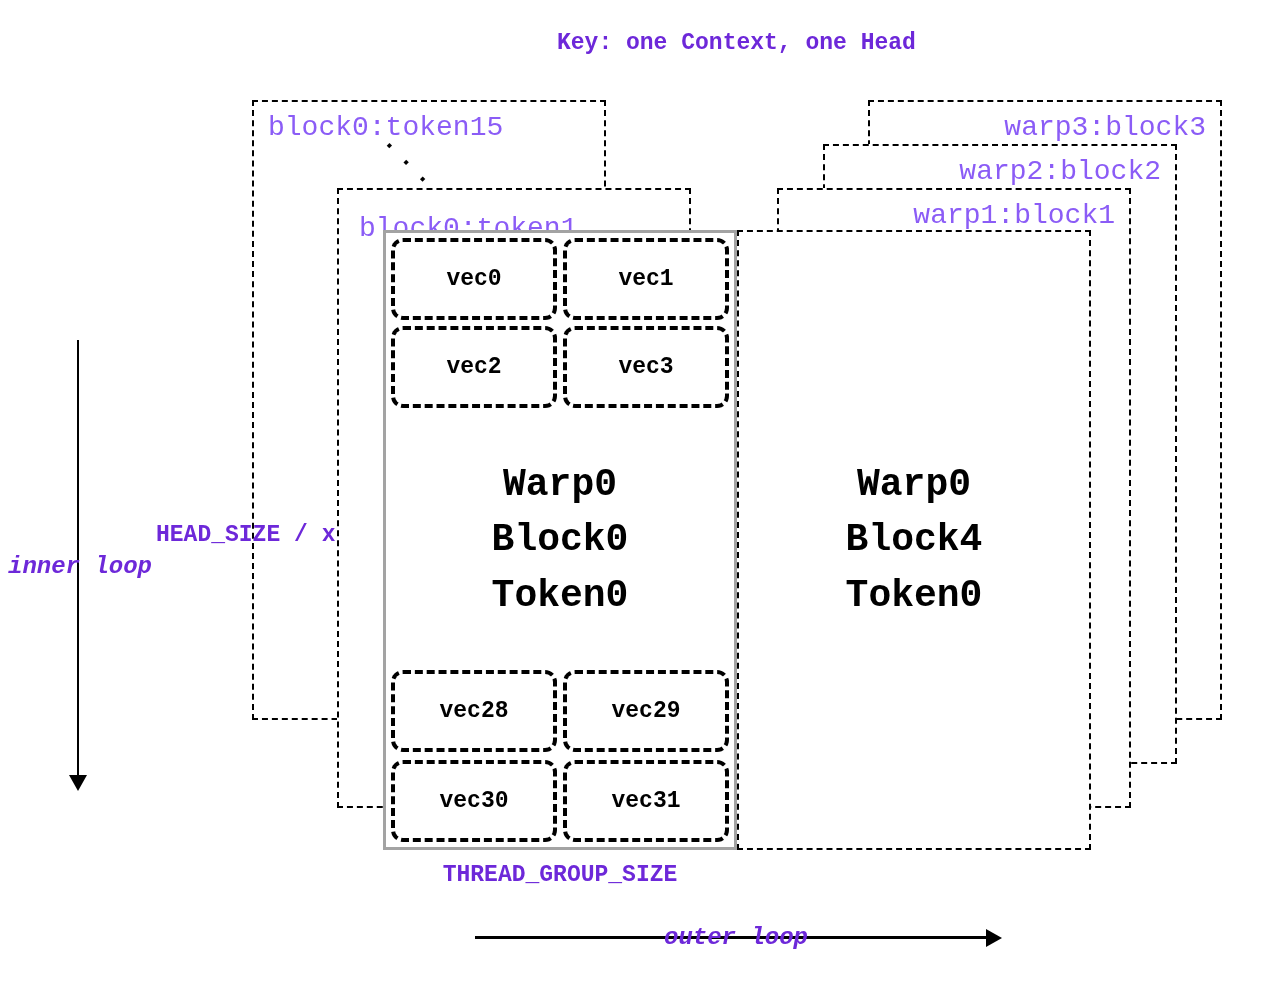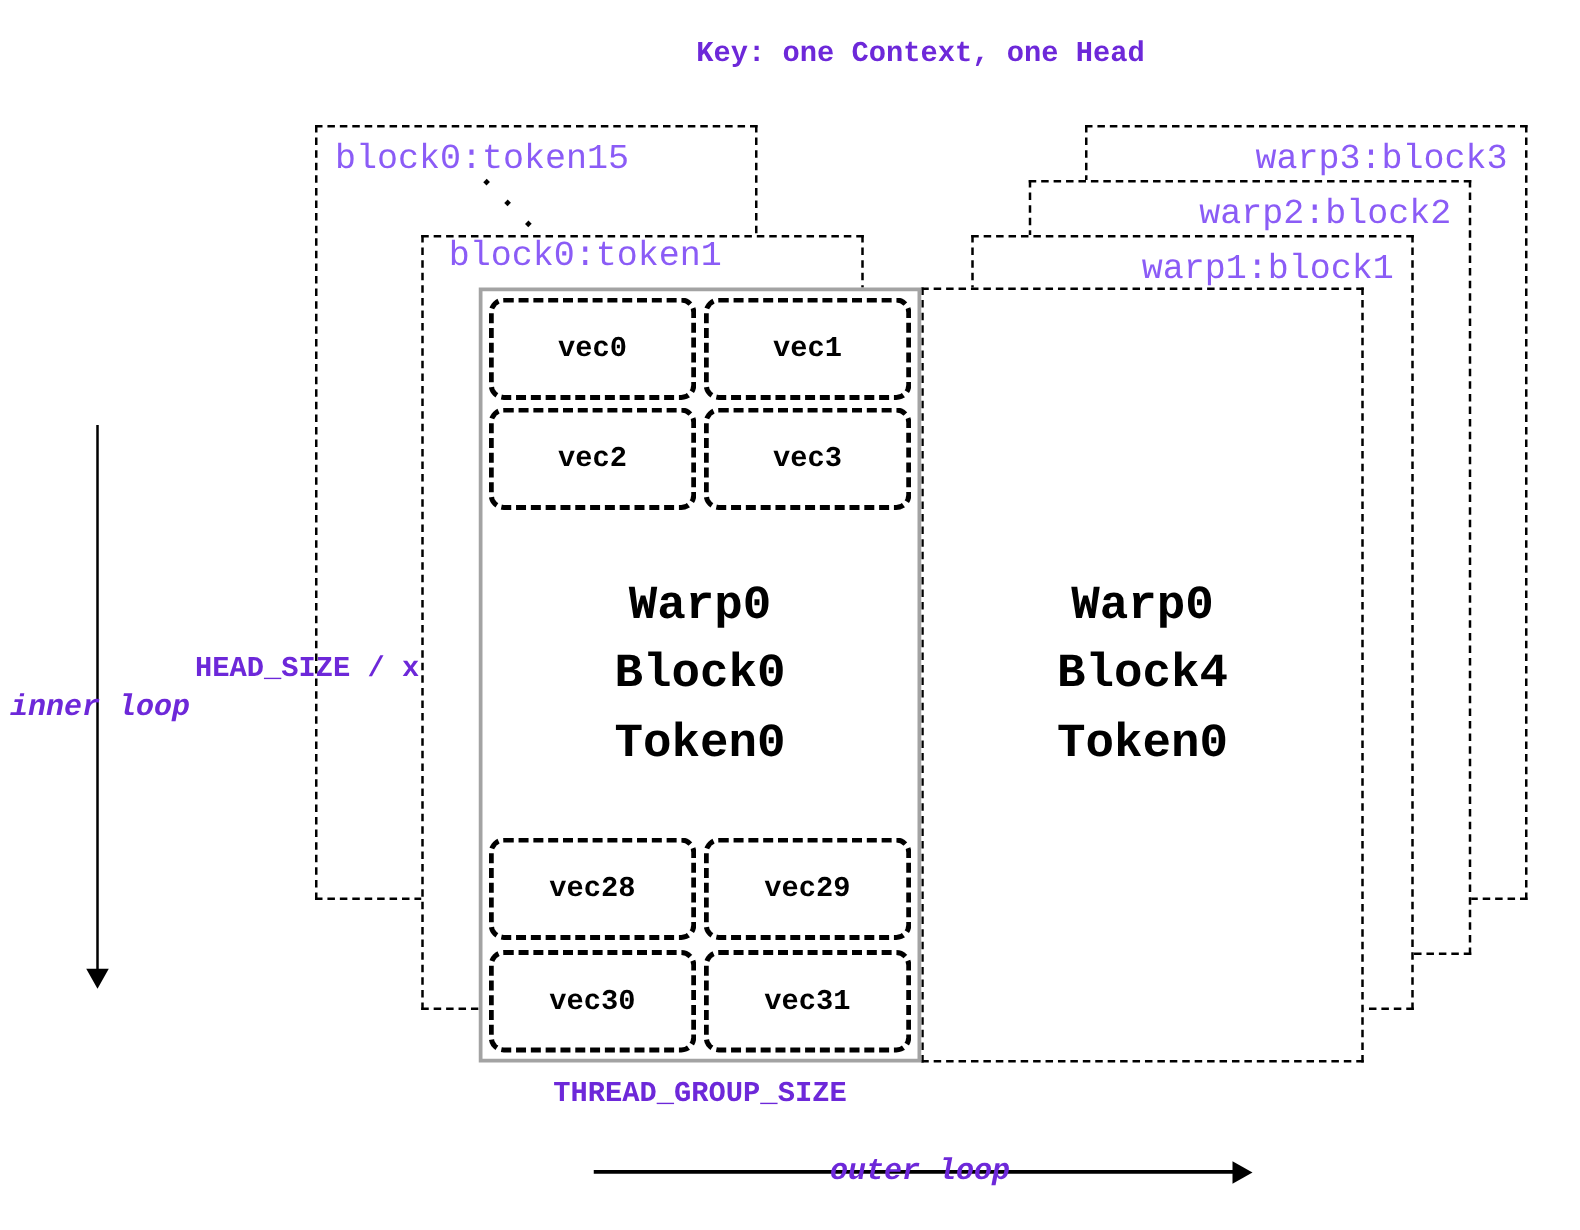--- a/index.html
+++ b/index.html
@@ -96,21 +96,21 @@
 
   <div class="label" style="left:557px; top:30px;">Key: one Context, one Head</div>
 
   <div class="rect-dashed" style="left:252px; top:100px; width:354px; height:620px; z-index:1;">
     <div class="inlabel" style="left:14px; top:10px;">block0:token15</div>
   </div>
 
   <div class="ellipsis" style="left:398px; top:126px;">...</div>
 
   <div class="rect-dashed" style="left:337px; top:188px; width:354px; height:620px; z-index:2;">
-    <div class="inlabel" style="left:20px; top:0;">block0:token1</div>
+    <div class="inlabel" style="left:20px; top:23px;">block0:token1</div>
   </div>
 
   <div class="rect-dashed" style="left:868px; top:100px; width:354px; height:620px; z-index:1;">
     <div class="inlabel" style="right:14px; top:10px;">warp3:block3</div>
   </div>
 
   <div class="rect-dashed" style="left:823px; top:144px; width:354px; height:620px; z-index:2;">
     <div class="inlabel" style="right:14px; top:10px;">warp2:block2</div>
   </div>
 

